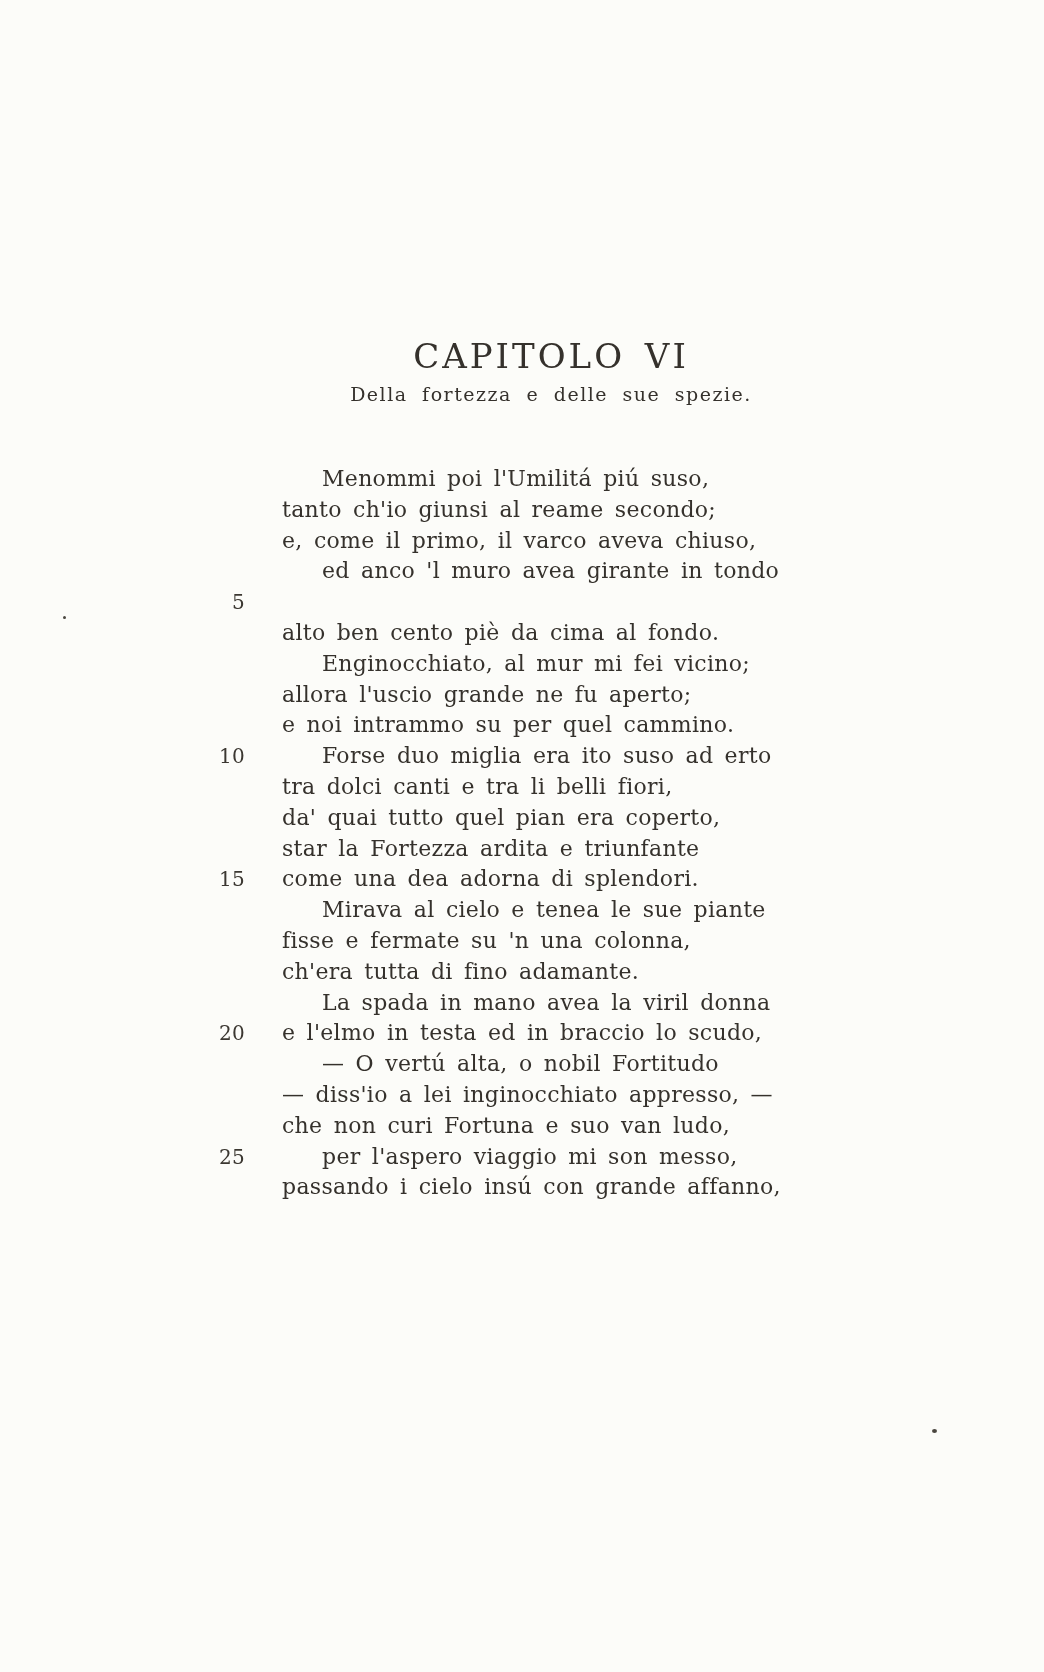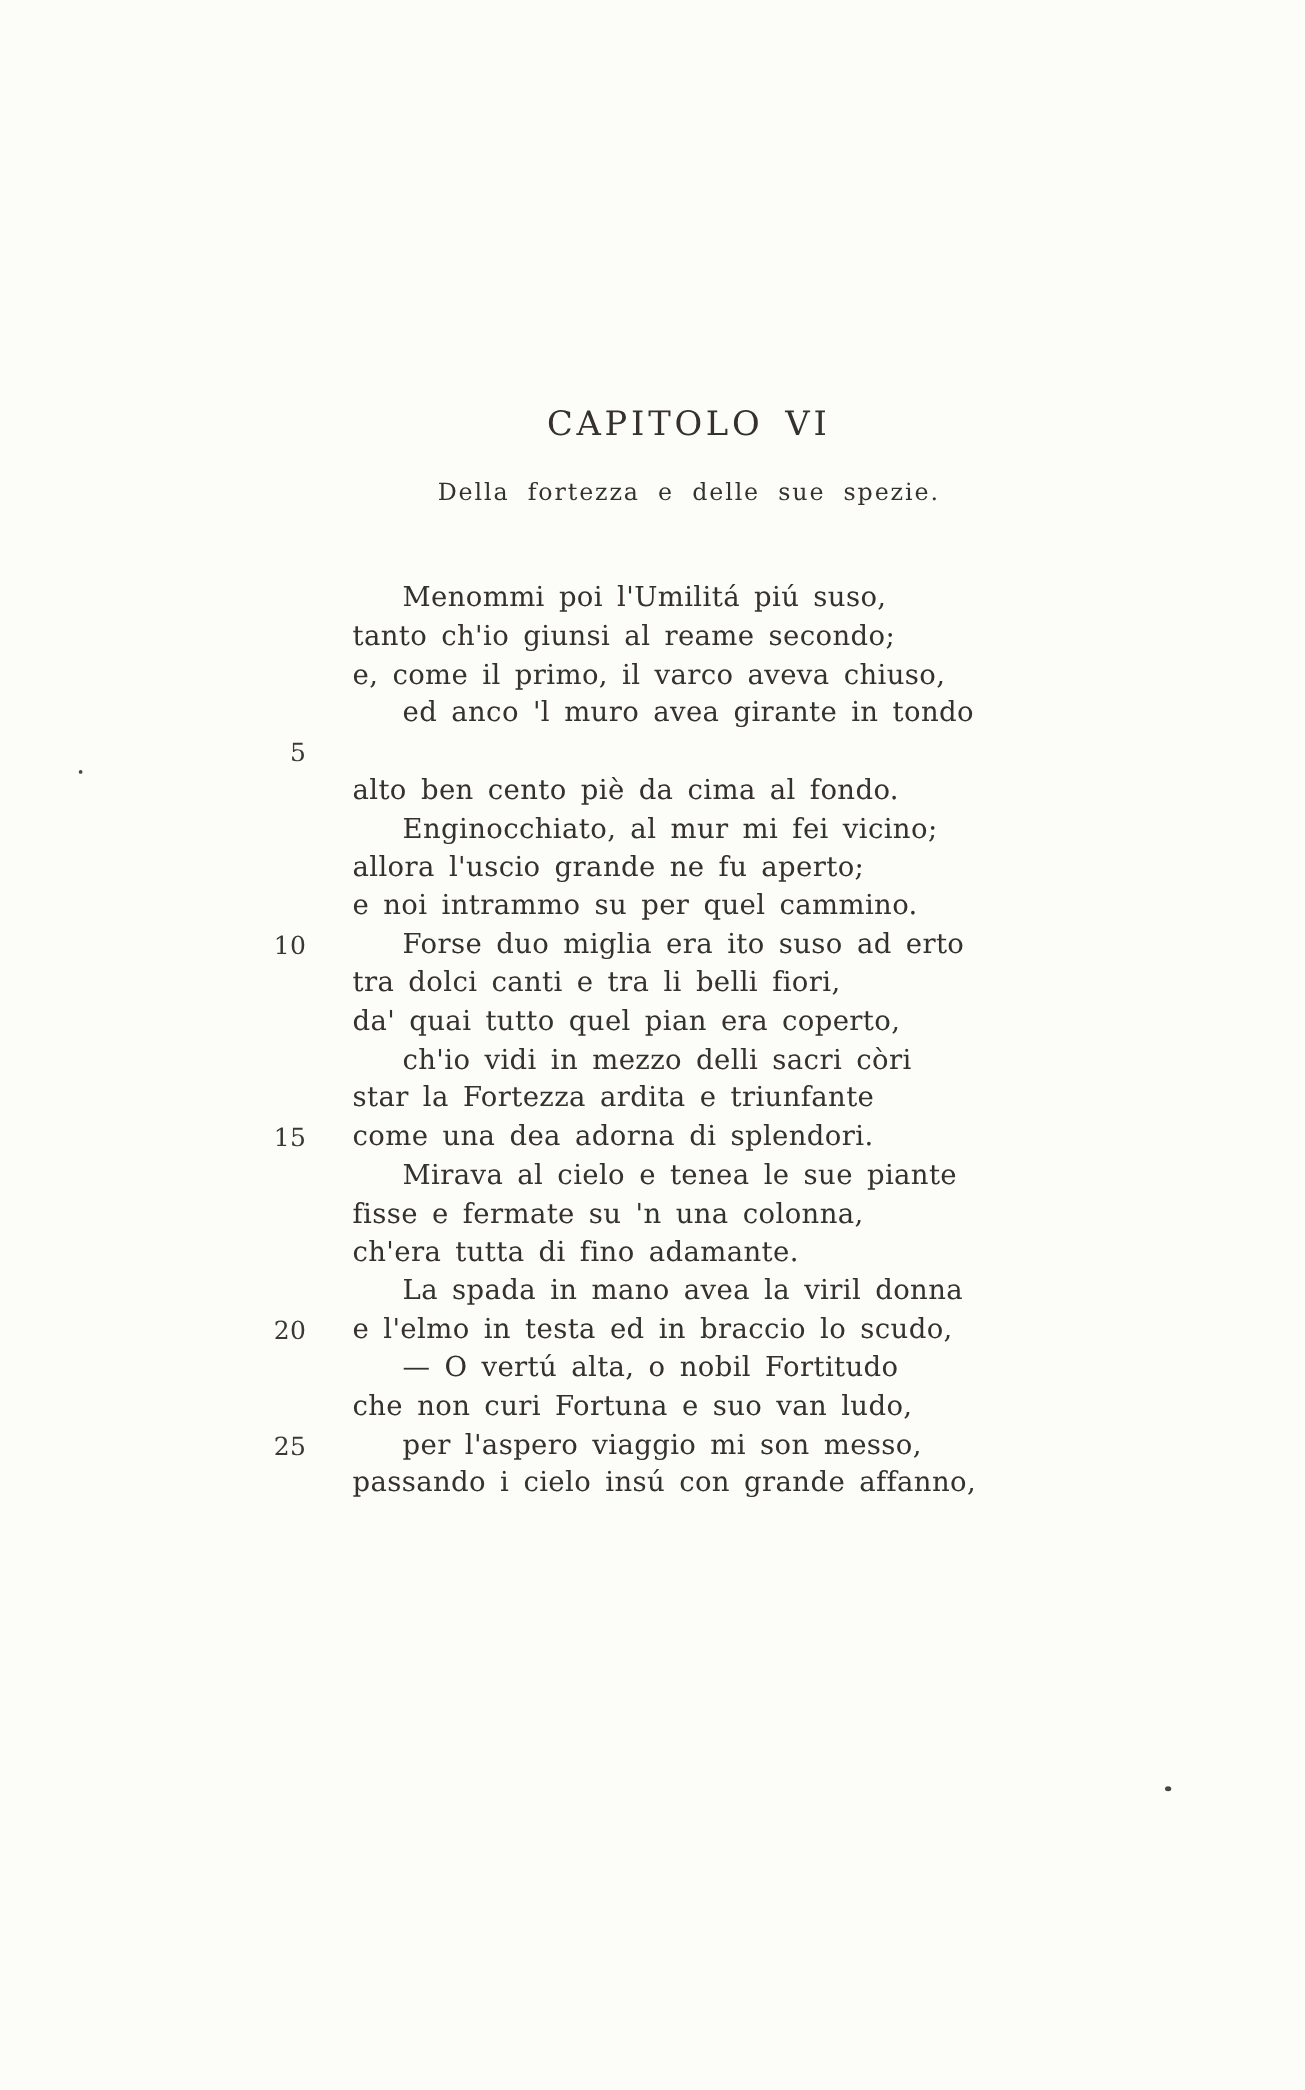--- a/index.html
+++ b/index.html
@@ -17,25 +17,25 @@
     overflow: hidden;
   }
   .center-col {
     position: absolute;
     left: 58px;
     right: 0;
     text-align: center;
   }
   .title {
     top: 324px;
-    font-size: 27px;
+    font-size: 34px;
     font-weight: 400;
     letter-spacing: 3px;
     word-spacing: 6px;
-    margin: 0;
+    margin: 12px;
   }
   .subtitle {
     top: 383px;
     font-size: 19px;
     letter-spacing: 1.5px;
     word-spacing: 7px;
   }
   .poem {
     position: absolute;
     top: 464px;
@@ -146,24 +146,20 @@
   <div class="line">
     <span class="num"></span>
     <span class="text">tra dolci canti e tra li belli fiori,</span>
   </div>
 
   <div class="line">
     <span class="num"></span>
     <span class="text">da' quai tutto quel pian era coperto,</span>
   </div>
 
-  <div class="line">
-    <span class="num"></span>
-    <span class="text indent">ch'io vidi in mezzo delli sacri còri</span>
-  </div>
 
   <div class="line">
     <span class="num"></span>
     <span class="text">star la Fortezza ardita e triunfante</span>
   </div>
 
   <div class="line">
     <span class="num">15</span>
     <span class="text">come una dea adorna di splendori.</span>
   </div>
@@ -192,20 +188,24 @@
     <span class="num">20</span>
     <span class="text">e l'elmo in testa ed in braccio lo scudo,</span>
   </div>
 
 
   <div class="line">
     <span class="num"></span>
     <span class="text indent">— O vertú alta, o nobil Fortitudo</span>
   </div>
 
+  <div class="line">
+    <span class="num"></span>
+    <span class="text">— diss'io a lei inginocchiato appresso, —</span>
+  </div>
 
   <div class="line">
     <span class="num"></span>
     <span class="text">che non curi Fortuna e suo van ludo,</span>
   </div>
 
   <div class="line">
     <span class="num">25</span>
     <span class="text indent">per l'aspero viaggio mi son messo,</span>
   </div>

